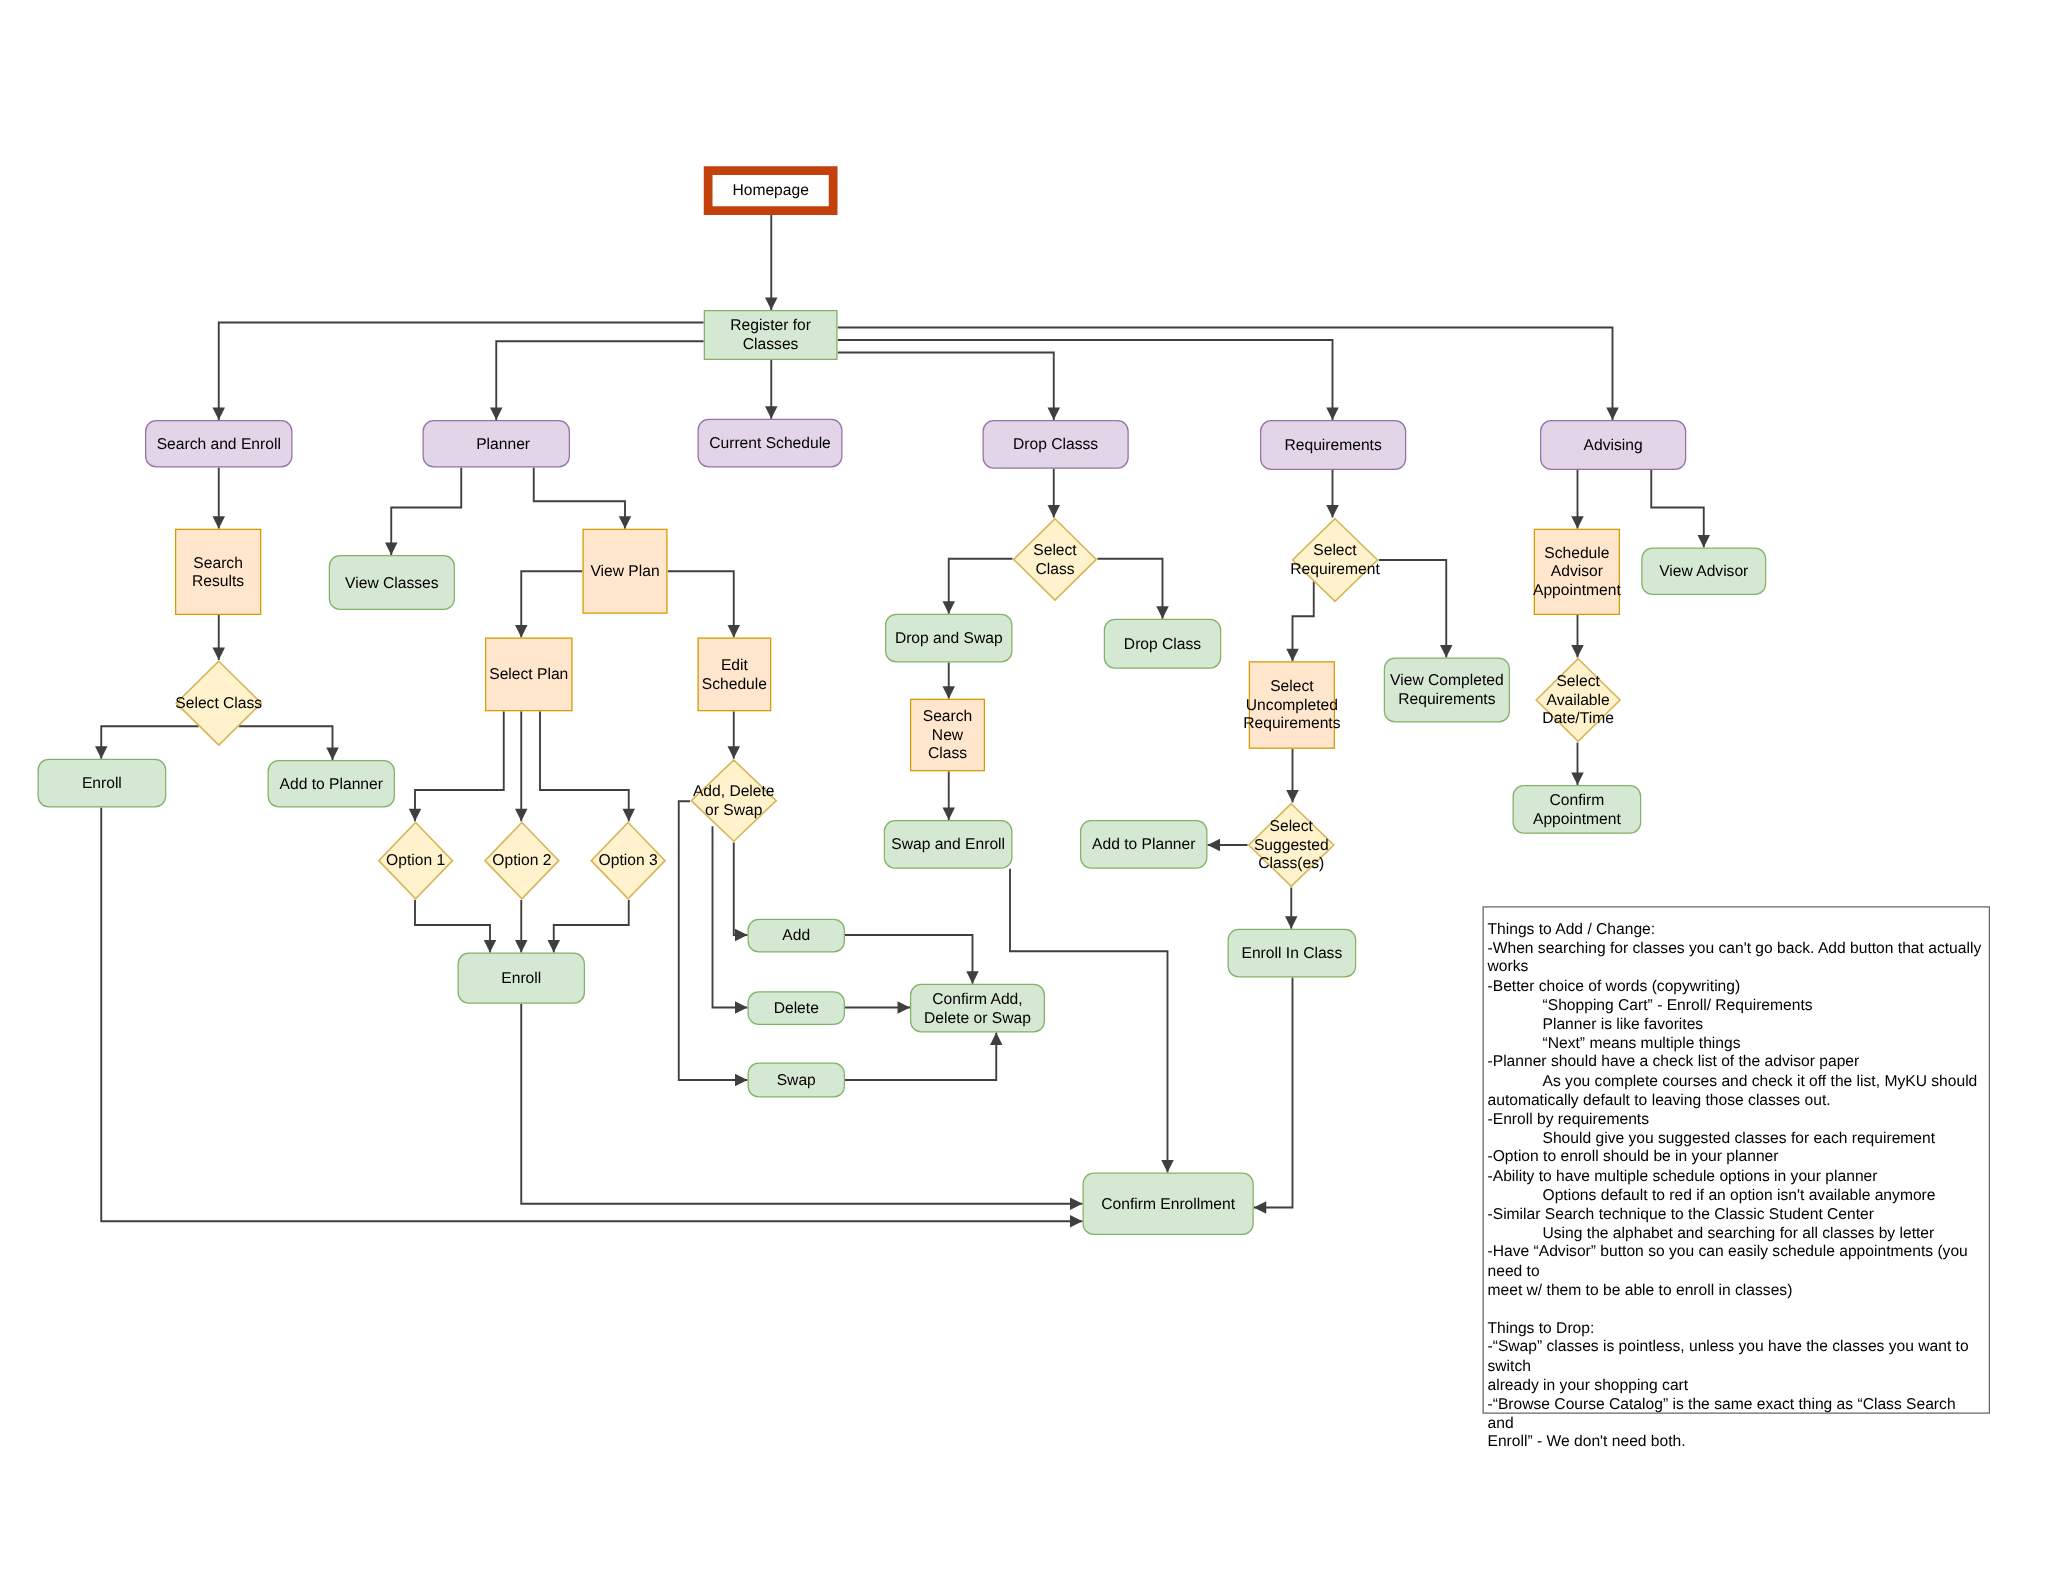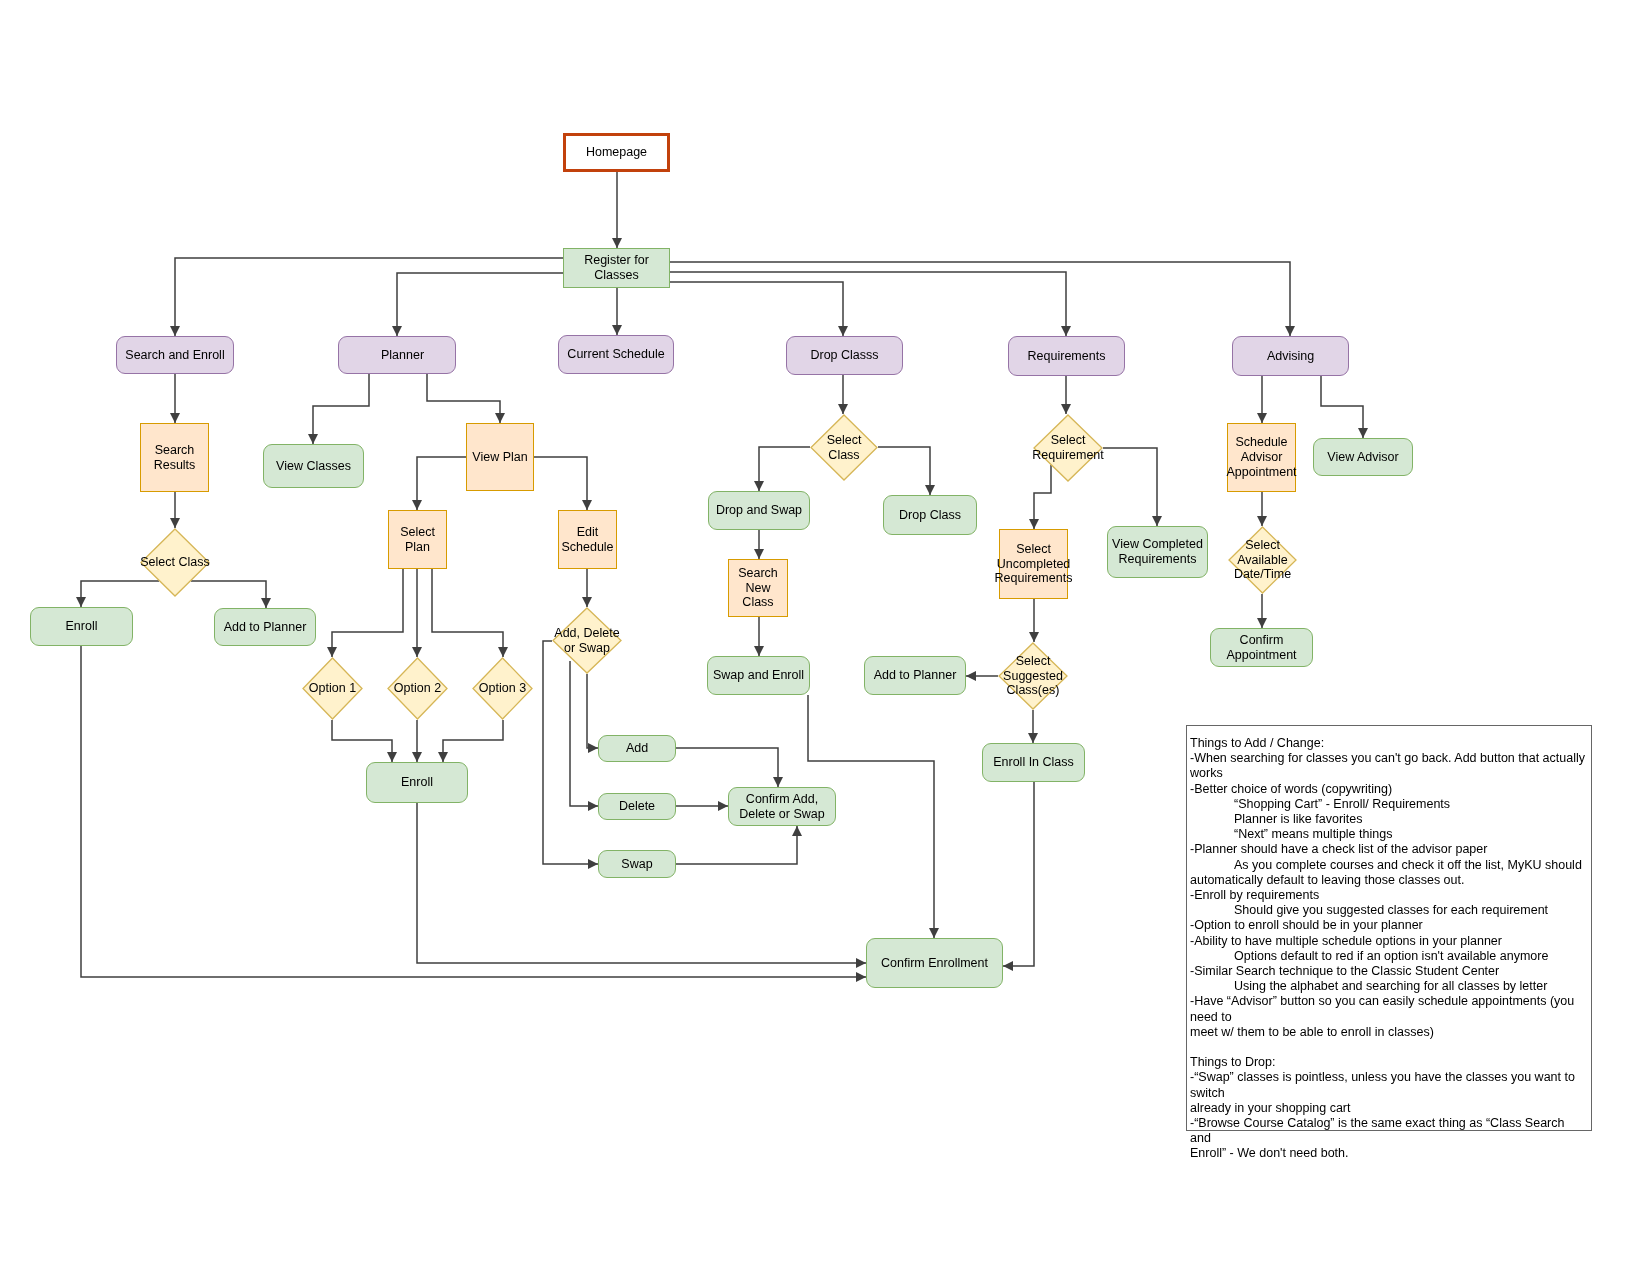--- a/index.html
+++ b/index.html
@@ -6,21 +6,21 @@
   #canvas{
     position:relative;width:1650px;height:1275px;background:#ffffff;overflow:hidden;
     font-family:"Liberation Sans", sans-serif;
   }
   #edge-layer{position:absolute;left:0;top:0;z-index:1;}
   .node{
     position:absolute;box-sizing:border-box;z-index:2;
     display:flex;align-items:center;justify-content:center;text-align:center;
     font-size:12.5px;line-height:1.18;color:#000;
   }
-  .shape-rect-white{background:#ffffff;border:3px solid #c2410c;}
+  .shape-rect-white{background:#ffffff;border:7px solid #c2410c;}
   .shape-rect-green{background:#d5e8d4;border:1px solid #82b366;}
   .shape-purple{background:#e1d5e7;border:1px solid #9673a6;border-radius:9px;}
   .shape-green{background:#d5e8d4;border:1px solid #82b366;border-radius:9px;}
   .shape-orange{background:#ffe6cc;border:1px solid #d79b00;}
   .shape-diamond{background:transparent;border:none;}
   .shape-diamond .diamond-svg{position:absolute;left:0;top:0;width:100%;height:100%;z-index:1;}
   .node-label{position:relative;z-index:2;}
   .shape-diamond .node-label{width:134%;}
   #notes-box{
     position:absolute;box-sizing:border-box;z-index:2;background:#ffffff;border:1px solid #666;
@@ -151,21 +151,21 @@
     </div>
     <div class="node shape-green" style="left: 214px; top: 608px; width: 102px; height: 38px;">
       <span class="node-label">Add to Planner</span>
     </div>
     <div class="node shape-green" style="left: 263px; top: 444px; width: 101px; height: 44px;">
       <span class="node-label">View Classes</span>
     </div>
     <div class="node shape-orange" style="left: 466px; top: 423px; width: 68px; height: 68px;">
       <span class="node-label">View Plan</span>
     </div>
-    <div class="node shape-orange" style="left: 388px; top: 510px; width: 59px; height: 59px;">
+    <div class="node shape-orange" style="left: 388px; top: 510px; width: 70px; height: 59px;">
       <span class="node-label">Select Plan</span>
     </div>
     <div class="node shape-orange" style="left: 558px; top: 510px; width: 59px; height: 59px;">
       <span class="node-label">Edit Schedule</span>
     </div>
     <div class="node shape-diamond" style="left: 302px; top: 657px; width: 61px; height: 63px;">
       <svg class="diamond-svg" viewBox="0 0 61 63" preserveAspectRatio="none">
         <polygon points="30.5,1 60,31.5 30.5,62 1,31.5" fill="#fff2cc" stroke="#d6b656" stroke-width="1.3"></polygon>
       </svg>
       <span class="node-label">Option 1</span>

